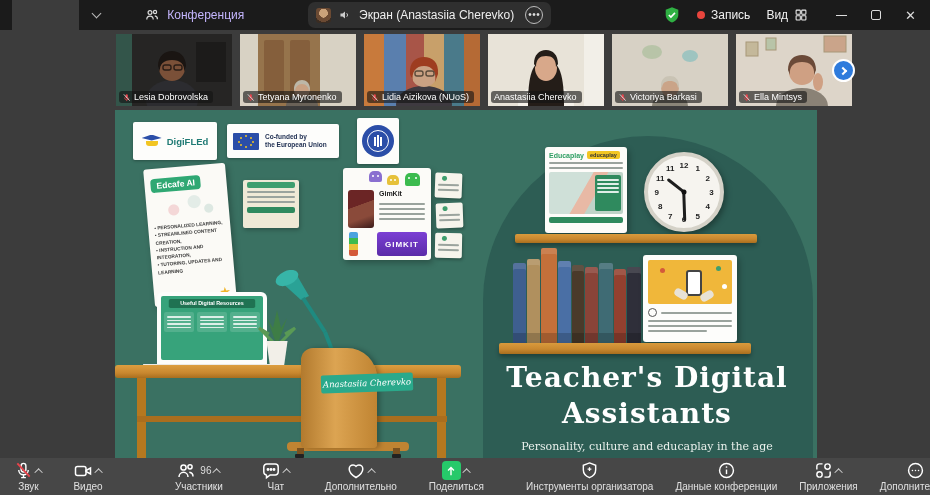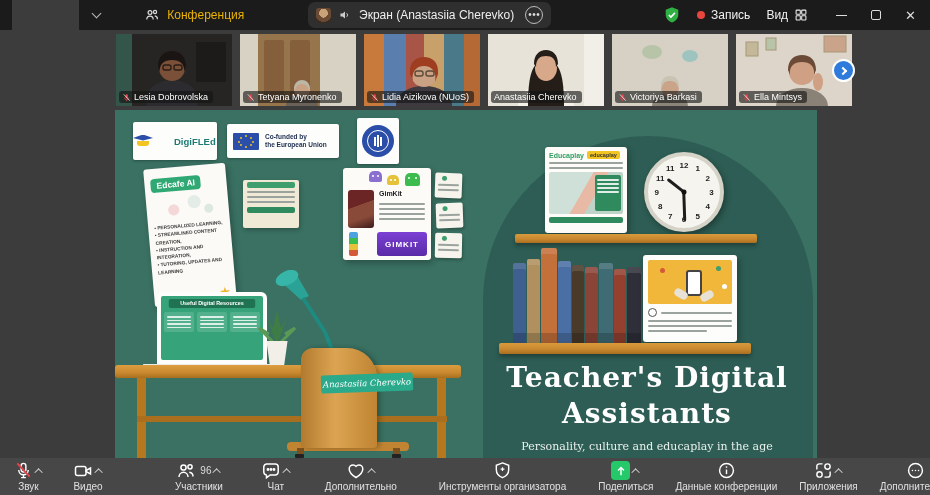--- a/index.html
+++ b/index.html
@@ -6,21 +6,21 @@
   html,body{width:930px;height:495px;overflow:hidden;background:#3c3c3c;
     font-family:"Liberation Sans",sans-serif;-webkit-font-smoothing:antialiased}
   .app{position:relative;width:930px;height:495px;background:#3c3c3c}
 
   
   .titlebar{position:relative;height:30px;background:#1b1b1b;display:flex;align-items:center;color:#e8e8e8}
   .zoom-logo{display:flex;flex-direction:column;line-height:1;margin-left:12px;cursor:default}
   .zoom-logo .main{font-size:13px;color:#fff;font-weight:bold;letter-spacing:.2px}
   .tb-chev{width:7px;height:7px;border-right:1.5px solid #bbb;border-bottom:1.5px solid #bbb;
     transform:rotate(45deg);margin:0 0 3px 14px}
-  .conf-tab{display:flex;align-items:center;gap:7px;margin-left:44px;font-size:12px;color:#eab308}
+  .conf-tab{display:flex;align-items:center;gap:7px;margin-left:44px;font-size:12px;color:#c4b5fd}
   .share-tab{position:absolute;left:308px;top:2px;height:26px;background:#2f2f2f;border-radius:7px;
     display:flex;align-items:center;gap:7px;padding:0 8px;font-size:12px;color:#eee}
   .share-tab .mini-avatar{width:15px;height:15px;border-radius:3px;
     background:radial-gradient(circle at 50% 35%,#caa27a 0 35%,#6b4a33 36% 70%,#3a2c22 71%)}
   .tab-more{width:18px;height:18px;border:1.4px solid #bdbdbd;border-radius:50%;display:flex;
     align-items:center;justify-content:center;color:#ddd;font-size:10px;letter-spacing:.5px;margin-left:4px;line-height:0}
   .tb-right{margin-left:auto;display:flex;align-items:center;gap:16px;padding-right:14px}
   .rec{display:flex;align-items:center;gap:6px;font-size:12px;color:#f0f0f0}
   .rec-dot{width:8px;height:8px;border-radius:50%;background:#e8453d}
   .view{display:flex;align-items:center;gap:6px;font-size:12px;color:#f0f0f0}
@@ -41,21 +41,21 @@
   .next-btn{position:absolute;left:832px;top:29px;width:23px;height:23px;border-radius:50%;
     background:#2e7bdc;border:2px solid #fff;color:#fff;display:flex;align-items:center;justify-content:center}
   .next-btn span{width:6px;height:6px;border-right:2px solid #fff;border-top:2px solid #fff;transform:rotate(45deg);margin-left:-2px}
 
   
   .main{position:relative;height:348px;background:#3c3c3c}
   .slide{position:absolute;left:115px;top:0;width:702px;height:348px;background:#3a7162;overflow:hidden}
   .arch{position:absolute;left:368px;top:26px;width:330px;height:322px;background:#2d5d54;border-radius:165px 165px 0 0}
 
   .logo-card{position:absolute;background:#fdfdfb;border-radius:2px;box-shadow:0 1px 3px rgba(0,0,0,.3)}
-  .logo-digifled{left:18px;top:12px;width:84px;height:38px;display:flex;align-items:center;justify-content:flex-start;gap:21px}
+  .logo-digifled{left:18px;top:12px;width:84px;height:38px;display:flex;align-items:center;justify-content:center;gap:5px}
   .cap{position:relative;width:20px;height:13px}
   .cap .top{position:absolute;left:0;top:0;width:20px;height:6px;background:#2b4ea8;clip-path:polygon(50% 0,100% 60%,50% 100%,0 60%)}
   .cap .band{position:absolute;left:4px;top:6px;width:12px;height:5px;background:#f2c522;border-radius:0 0 3px 3px}
   .logo-digifled .txt{font-size:9.5px;font-weight:bold;color:#1f7a74}
   .logo-eu{left:112px;top:14px;width:112px;height:34px;display:flex;align-items:center;gap:6px;padding:0 6px}
   .eu-flag{position:relative;width:26px;height:17px;background:#2b4ea8;border-radius:1px}
   .eu-flag i{position:absolute;width:2px;height:2px;background:#f2c522;border-radius:50%}
   .logo-eu .txt{font-size:6.5px;font-weight:bold;color:#1d2d50;line-height:1.25}
   .logo-uni{left:242px;top:8px;width:42px;height:46px;display:flex;align-items:center;justify-content:center}
   .uni-circle{width:32px;height:32px;border-radius:50%;background:#2b4ea8;display:flex;align-items:center;justify-content:center}
@@ -643,42 +643,42 @@
     <div class="tb-item" style="margin-left:18px">
       <div class="irow">
         <svg width="20" height="20" viewBox="0 0 20 20" fill="none" stroke="#fff" stroke-width="1.5">
           <path d="M10 16.5S3.2 12.4 3.2 7.9c0-2.4 1.8-4 3.9-4 1.2 0 2.2.6 2.9 1.5.7-.9 1.7-1.5 2.9-1.5 2.1 0 3.9 1.6 3.9 4 0 4.5-6.8 8.6-6.8 8.6z"></path>
         </svg>
         <span class="chev-up"></span>
       </div>
       <span class="lbl">Дополнительно</span>
     </div>
 
-    <div class="tb-item" style="margin-left:26px">
-      <div class="irow">
-        <svg width="19" height="19" viewBox="0 0 20 20" fill="none" stroke="#fff" stroke-width="1.5">
-          <path d="M10 2 16.5 4.5v4.7c0 4.2-2.7 6.9-6.5 8.3-3.8-1.4-6.5-4.1-6.5-8.3V4.5z"></path>
-          <path d="M10 6.5v4M8 8.5h4" stroke-width="1.3"></path>
-        </svg>
-      </div>
-      <span class="lbl">Инструменты организатора</span>
-    </div>
-
     <div class="tb-item" style="margin-left:16px">
       <div class="irow">
         <span class="share-sq">
           <svg width="14" height="14" viewBox="0 0 20 20" fill="none" stroke="#fff" stroke-width="2">
             <path d="M10 16V5M5.8 9.2 10 5l4.2 4.2"></path>
           </svg>
         </span>
         <span class="chev-up"></span>
       </div>
       <span class="lbl">Поделиться</span>
     </div>
 
+    <div class="tb-item" style="margin-left:26px">
+      <div class="irow">
+        <svg width="19" height="19" viewBox="0 0 20 20" fill="none" stroke="#fff" stroke-width="1.5">
+          <path d="M10 2 16.5 4.5v4.7c0 4.2-2.7 6.9-6.5 8.3-3.8-1.4-6.5-4.1-6.5-8.3V4.5z"></path>
+          <path d="M10 6.5v4M8 8.5h4" stroke-width="1.3"></path>
+        </svg>
+      </div>
+      <span class="lbl">Инструменты организатора</span>
+    </div>
+
     <div class="tb-item" style="margin-left:6px">
       <div class="irow">
         <svg width="19" height="19" viewBox="0 0 20 20" fill="none" stroke="#fff" stroke-width="1.5">
           <circle cx="10" cy="10" r="7.3"></circle>
           <line x1="10" y1="9" x2="10" y2="13.8"></line>
           <circle cx="10" cy="6.3" r=".9" fill="#fff" stroke="none"></circle>
         </svg>
       </div>
       <span class="lbl">Данные конференции</span>
     </div>

